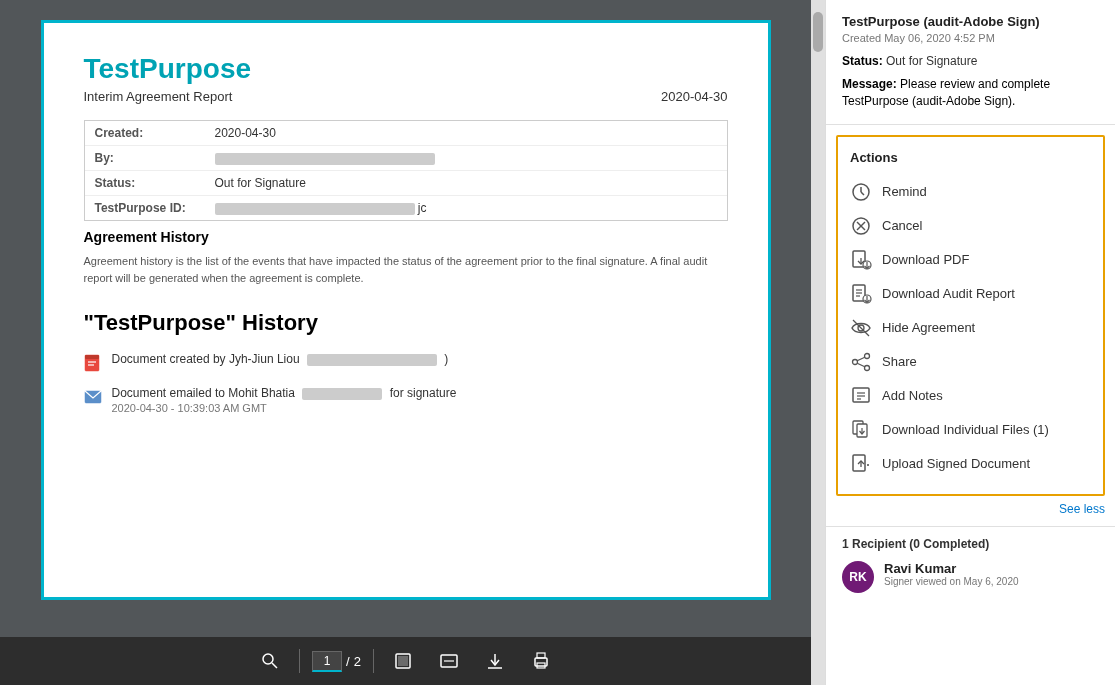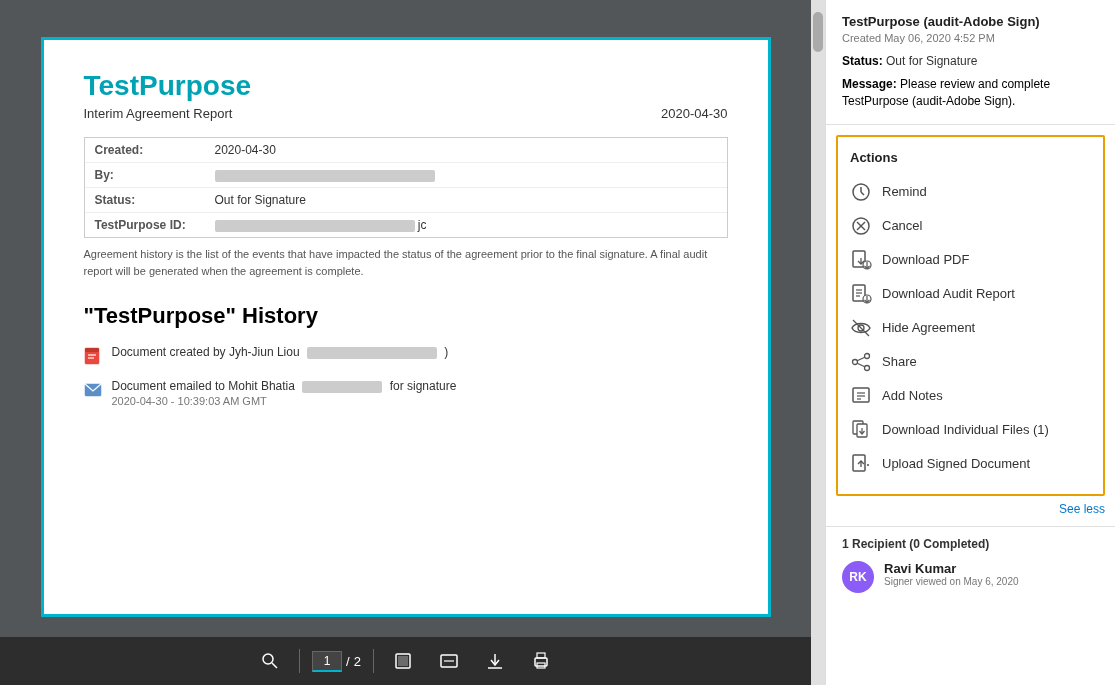--- a/index.html
+++ b/index.html
@@ -10,21 +10,21 @@
       flex: 1;
       display: flex;
       flex-direction: column;
       background: #525659;
       position: relative;
     }
 
     .doc-container {
       flex: 1;
       overflow: auto;
-      padding: 37px;
+      padding: 20px;
       display: flex;
       justify-content: center;
       align-items: flex-start;
     }
 
     .doc-page {
       background: white;
       width: 730px;
       min-height: 580px;
       border: 3px solid #00b4cc;
@@ -293,21 +293,21 @@
     .recipient-item {
       display: flex;
       align-items: flex-start;
       gap: 10px;
     }
 
     .recipient-avatar {
       width: 32px;
       height: 32px;
       border-radius: 50%;
-      background: #8b5cf6;
+      background: #701a75;
       display: flex;
       align-items: center;
       justify-content: center;
       color: white;
       font-size: 12px;
       font-weight: bold;
       flex-shrink: 0;
     }
 
     .recipient-info { }
@@ -343,20 +343,21 @@
         </div>
         <div class="doc-info-row">
           <span class="doc-info-label">TestPurpose ID:</span>
           <span class="doc-info-value">
             <span class="blurred-text" style="width:200px;"></span>
             <span style="color:#333;font-size:12px;">jc</span>
           </span>
         </div>
       </div>
 
+      <div class="agreement-history-title">Agreement History</div>
       <div class="agreement-history-desc">Agreement history is the list of the events that have impacted the status of the agreement prior to the final signature. A final audit report will be generated when the agreement is complete.</div>
 
       <div class="history-title">"TestPurpose" History</div>
 
       <div class="history-item">
         <svg class="history-icon" viewBox="0 0 18 18" fill="none">
           <rect x="1" y="1" width="14" height="16" rx="1" fill="#e8483e" stroke="#e8483e" stroke-width="0.5"></rect>
           <rect x="1" y="1" width="14" height="4" rx="1" fill="#c0392b"></rect>
           <line x1="4" y1="8" x2="12" y2="8" stroke="white" stroke-width="1.2"></line>
           <line x1="4" y1="11" x2="10" y2="11" stroke="white" stroke-width="1.2"></line>

